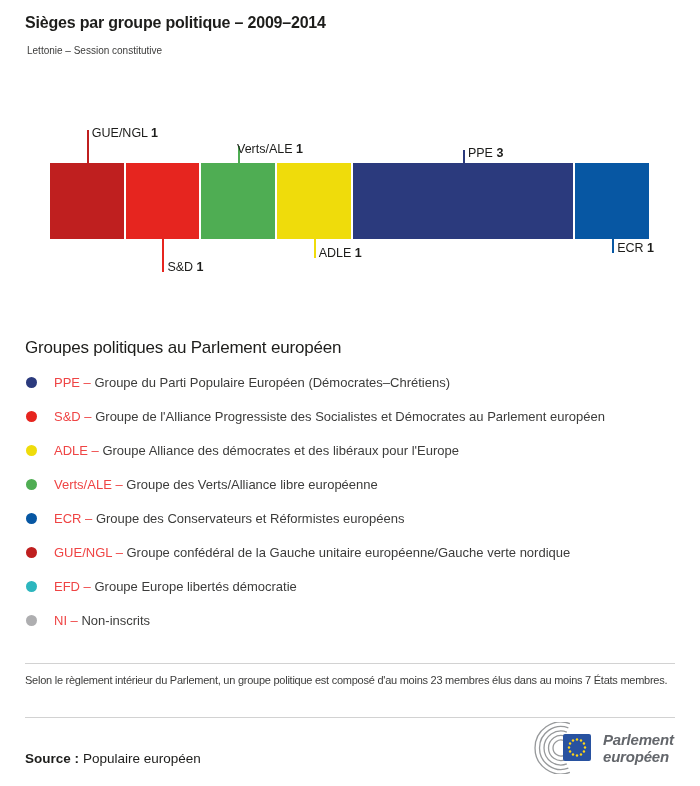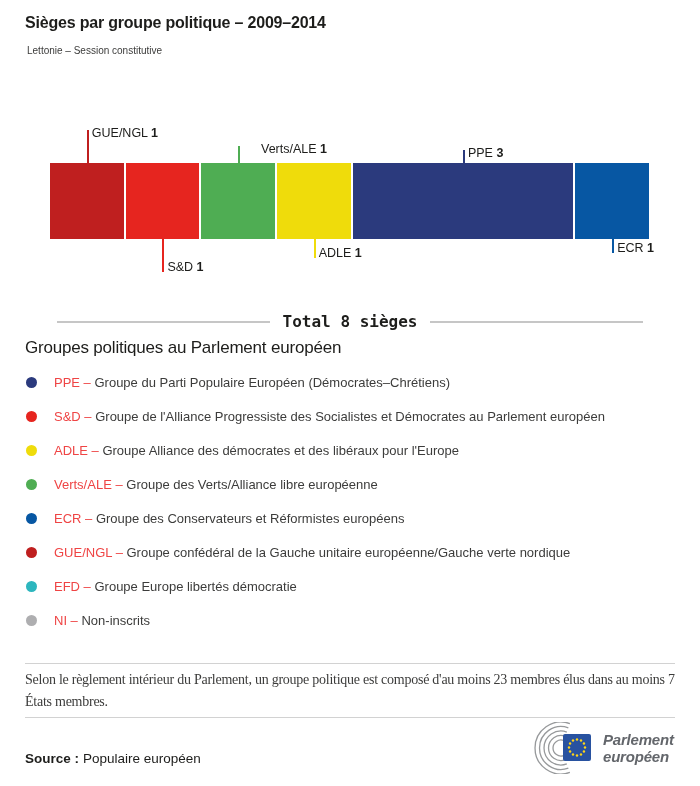--- a/index.html
+++ b/index.html
@@ -45,21 +45,21 @@
     width:11px; height:11px; border-radius:50%;
     margin-left:1px; margin-right:17px; flex:0 0 auto;
   }
   .legend-text { font-size:13px; color:#3c3c3b; white-space:nowrap; }
   .legend-text b { color:#ef4444; font-weight:normal; }
   .rule { position:absolute; left:25px; width:650px; height:0; border-top:1px solid #d2d2d2; }
   .rule-1 { top:663px; }
   .rule-2 { top:717px; }
   .footnote {
     position:absolute; left:25px; top:669px; width:655px;
-    font-size:14px; letter-spacing:-0.25px; line-height:22px; color:#3c3c3b;font-family:Liberation Serif, serif;
+    font-size:11px; letter-spacing:-0.25px; line-height:22px; color:#3c3c3b;
   }
   .source { position:absolute; left:25px; top:751px; font-size:13.5px; color:#1d1d1b; }
   .source .lbl { font-weight:bold;text-align:center; }
   .source .val { margin-left:4px; }
   .logo {
     position:absolute; left:527px; top:722px;
     display:flex; align-items:center;font-style:italic;
   }
   .logo-text {
     margin-left:6px; font-size:15px; font-weight:bold;
@@ -81,34 +81,29 @@
       <div class="seg" style="background: rgb(239, 220, 11); width: 73.625px;"></div>
       <div class="seg" style="background: rgb(43, 58, 125); width: 220.875px;"></div>
       <div class="seg" style="background: rgb(7, 87, 163); width: 73.625px;"></div>
     </div>
   <div>
       <div class="tick" style="left: 86.8px; background: rgb(191, 31, 31); top: 130px; height: 33px;"></div>
       <div class="callout" style="left: 91.8px; top: 126px;"><span>GUE/NGL </span><b>1</b></div>
       <div class="tick" style="left: 162.4px; background: rgb(230, 37, 31); top: 239px; height: 33px;"></div>
       <div class="callout" style="left: 167.4px; top: 260px;"><span>S&amp;D </span><b>1</b></div>
       <div class="tick" style="left: 238.1px; background: rgb(79, 173, 83); top: 146px; height: 17px;"></div>
-      <div class="callout" style="left: 261px; top: 142px;"><span>Verts/ALE </span><b>1</b></div>
+      <div class="callout" style="left: 237px; top: 142px;"><span>Verts/ALE </span><b>1</b></div>
       <div class="tick" style="left: 313.7px; background: rgb(239, 220, 11); top: 239px; height: 19px;"></div>
       <div class="callout" style="left: 318.7px; top: 246px;"><span>ADLE </span><b>1</b></div>
       <div class="tick" style="left: 462.9px; background: rgb(43, 58, 125); top: 150px; height: 13px;"></div>
       <div class="callout" style="left: 467.9px; top: 146px;"><span>PPE </span><b>3</b></div>
       <div class="tick" style="left: 612.2px; background: rgb(7, 87, 163); top: 239px; height: 14px;"></div>
       <div class="callout" style="left: 617.2px; top: 241px;"><span>ECR </span><b>1</b></div>
     </div>
 
-  <div class="total-divider">
-    <div class="line"></div>
-    <div class="label">Total 8 sièges</div>
-    <div class="line"></div>
-  </div>
 
   <div class="legend-heading">Groupes politiques au Parlement européen</div>
   <div class="legend">
       <div class="legend-row">
         <span class="dot" style="background: rgb(43, 58, 125);"></span>
         <span class="legend-text"><b>PPE – </b>Groupe du Parti Populaire Européen (Démocrates–Chrétiens)</span>
       </div>
       <div class="legend-row">
         <span class="dot" style="background: rgb(230, 37, 31);"></span>
         <span class="legend-text"><b>S&amp;D – </b>Groupe de l'Alliance Progressiste des Socialistes et Démocrates au Parlement européen</span>

